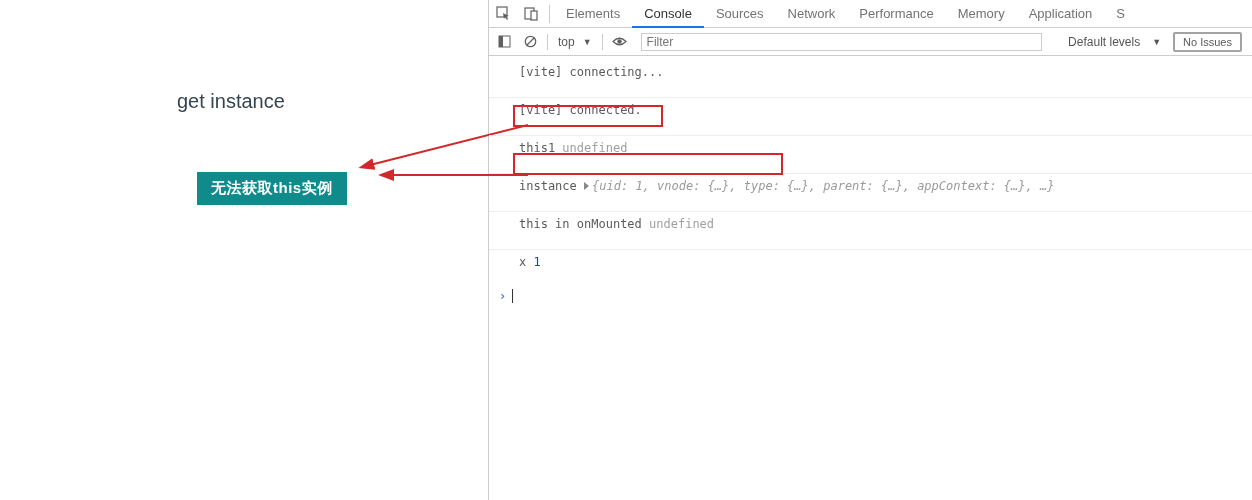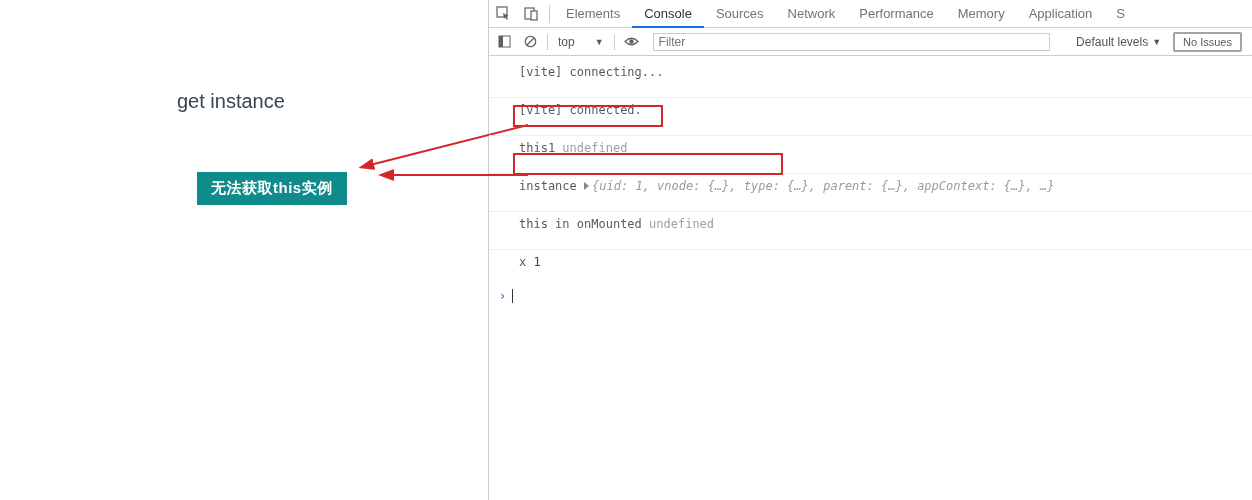--- a/index.html
+++ b/index.html
@@ -97,39 +97,39 @@
     }
     .tb-divider {
       width: 1px;
       height: 16px;
       background: #ccc;
       margin: 0 2px;
     }
     .ctx {
       display: flex;
       align-items: center;
-      gap: 20px;
+      gap: 8px;
       font-size: 12px;
       color: #5a5a5a;
       padding: 0 4px;
     }
     .filter-input {
       flex: 1;
       border: 1px solid #ccc;
       height: 18px;
       font-size: 12px;
       padding: 0 5px;
       color: #888;
       outline: none;
       margin: 0 6px;
     }
     .levels {
       display: flex;
       align-items: center;
-      gap: 4px;
+      gap: 12px;
       color: #555;
       padding: 0 8px;
       margin-left: 8px;
     }
     .no-issues {
       border: 2px solid #a3a3a3;
       padding: 2px 8px;
       font-size: 11px;
       color: #5a5a5a;
       margin-right: 6px;

